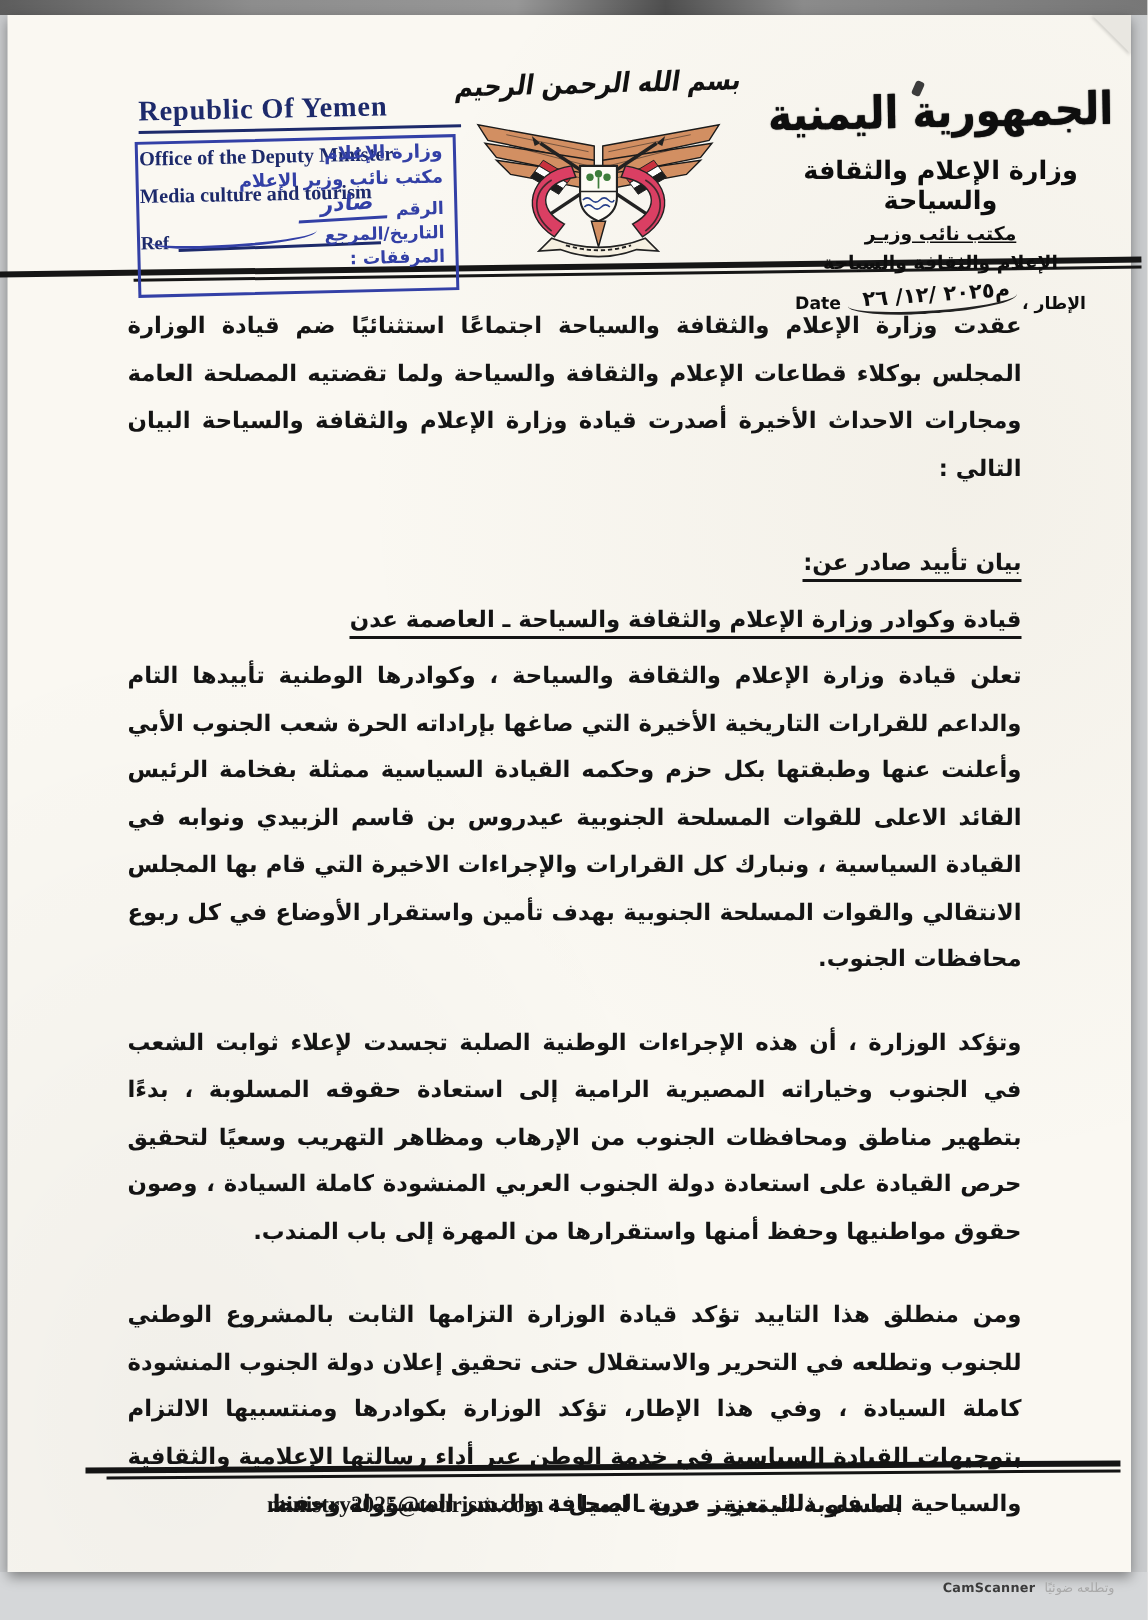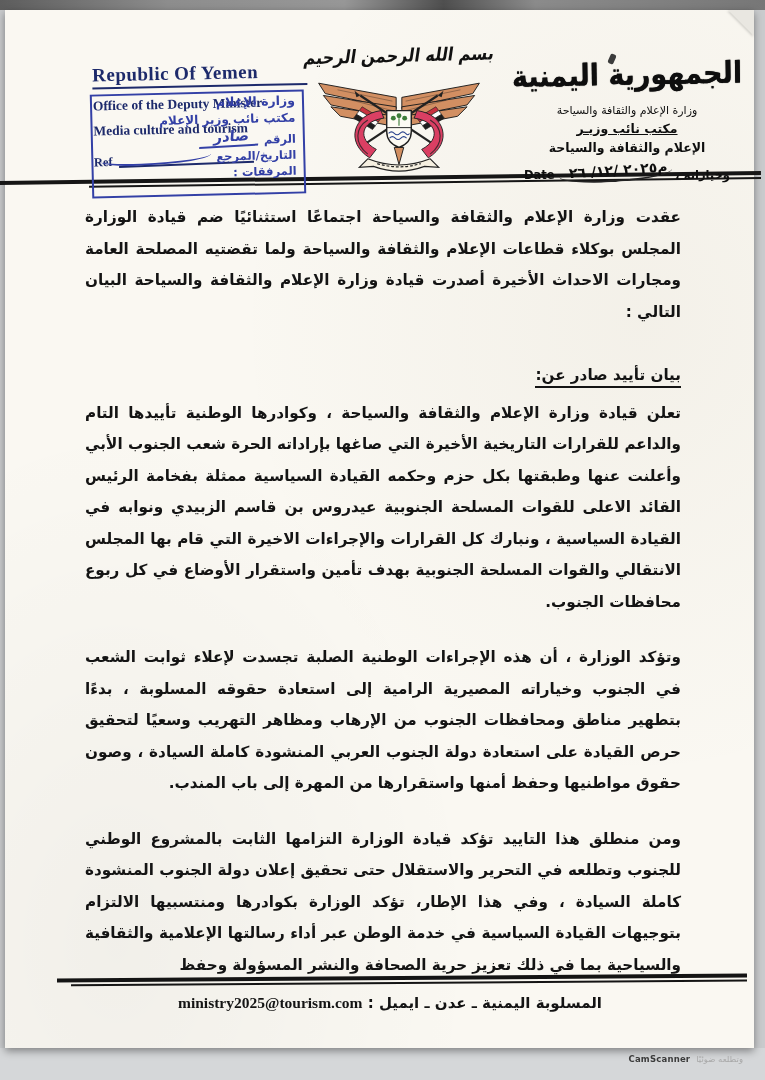--- a/index.html
+++ b/index.html
@@ -70,21 +70,21 @@
 
   
   .lh-ar{
     position:absolute; right:18px; top:50px; width:218px;
     direction:rtl; text-align:center; color:#0e0e0e; z-index:1;
   }
   .lh-ar .title{
     font-size:25px; font-weight:700; transform:scale(1.08,1.2) rotate(-1deg);
     text-shadow:0 0 0.7px #000; white-space:nowrap; margin-bottom:8px;
   }
-  .lh-ar .a1{ font-size:11px; font-weight:400; margin-top:15px; }
+  .lh-ar .a1{ font-size:17px; font-weight:700; margin-top:15px; }
   .lh-ar .a2{ font-size:12.5px; font-weight:700; margin-top:4px;text-decoration:underline; }
   .lh-ar .a3{ font-size:12.5px; font-weight:700; margin-top:4px; }
   .date-row{
     display:flex; direction:rtl; align-items:flex-end; justify-content:center;
     gap:4px; margin-top:7px; font-size:11.5px; font-weight:700;
   }
   .date-hand{
     font-size:14px; font-weight:700; display:inline-block;
     transform:rotate(-4deg); border-bottom:2px solid #222;
     border-radius:0 0 50% 50%/0 0 9px 9px; padding:0 4px 2px 10px; white-space:nowrap;
@@ -226,35 +226,36 @@
       <path d="M72,100 q23,7 46,0" stroke="#222" stroke-width="1.3" fill="none" stroke-dasharray="3,2"></path>
     </svg>
   </div>
 
   <div class="lh-ar">
     <div class="title">الجمهورية اليمنية</div>
     <div class="a1">وزارة الإعلام والثقافة والسياحة</div>
     <div class="a2">مكتب نائب وزيـر</div>
     <div class="a3">الإعلام والثقافة والسياحة</div>
     <div class="date-row">
-      <span>وخياراته ،</span>
+      <span>الإطار ،</span>
       <span class="date-hand" dir="ltr">م٢٠٢٥ /١٢/ ٢٦</span>
       <span>Date</span>
     </div>
   </div>
 
   <div class="rule-top">
     <div class="r1"></div>
       <div class="r2"></div>
   </div>
 
   <div class="body-text">
     <p class="first">عقدت وزارة الإعلام والثقافة والسياحة اجتماعًا استثنائيًا ضم قيادة الوزارة المجلس بوكلاء قطاعات الإعلام والثقافة والسياحة ولما تقضتيه المصلحة العامة ومجارات الاحداث الأخيرة أصدرت قيادة وزارة الإعلام والثقافة والسياحة البيان التالي :</p>
     <div class="headings">
       <span class="h"><span>بيان تأييد صادر عن:</span></span>
+      <span class="h"><span>قيادة وكوادر وزارة الإعلام والثقافة والسياحة ـ العاصمة عدن</span></span>
     </div>
     <p>تعلن قيادة وزارة الإعلام والثقافة والسياحة ، وكوادرها الوطنية تأييدها التام والداعم للقرارات التاريخية الأخيرة التي صاغها بإراداته الحرة شعب الجنوب الأبي وأعلنت عنها وطبقتها بكل حزم وحكمه القيادة السياسية ممثلة بفخامة الرئيس القائد الاعلى للقوات المسلحة الجنوبية عيدروس بن قاسم الزبيدي ونوابه في القيادة السياسية ، ونبارك كل القرارات والإجراءات الاخيرة التي قام بها المجلس الانتقالي والقوات المسلحة الجنوبية بهدف تأمين واستقرار الأوضاع في كل ربوع محافظات الجنوب.</p>
     <p>وتؤكد الوزارة ، أن هذه الإجراءات الوطنية الصلبة تجسدت لإعلاء ثوابت الشعب في الجنوب وخياراته المصيرية الرامية إلى استعادة حقوقه المسلوبة ، بدءًا بتطهير مناطق ومحافظات الجنوب من الإرهاب ومظاهر التهريب وسعيًا لتحقيق حرص القيادة على استعادة دولة الجنوب العربي المنشودة كاملة السيادة ، وصون حقوق مواطنيها وحفظ أمنها واستقرارها من المهرة إلى باب المندب.</p>
     <p>ومن منطلق هذا التاييد تؤكد قيادة الوزارة التزامها الثابت بالمشروع الوطني للجنوب وتطلعه في التحرير والاستقلال حتى تحقيق إعلان دولة الجنوب المنشودة كاملة السيادة ، وفي هذا الإطار، تؤكد الوزارة بكوادرها ومنتسبيها الالتزام بتوجيهات القيادة السياسية في خدمة الوطن عبر أداء رسالتها الإعلامية والثقافية والسياحية بما في ذلك تعزيز حرية الصحافة والنشر المسؤولة وحفظ</p>
   </div>
 
   <div class="rule-bottom">
     <div class="r1"></div>
       <div class="r2"></div>
   </div>

